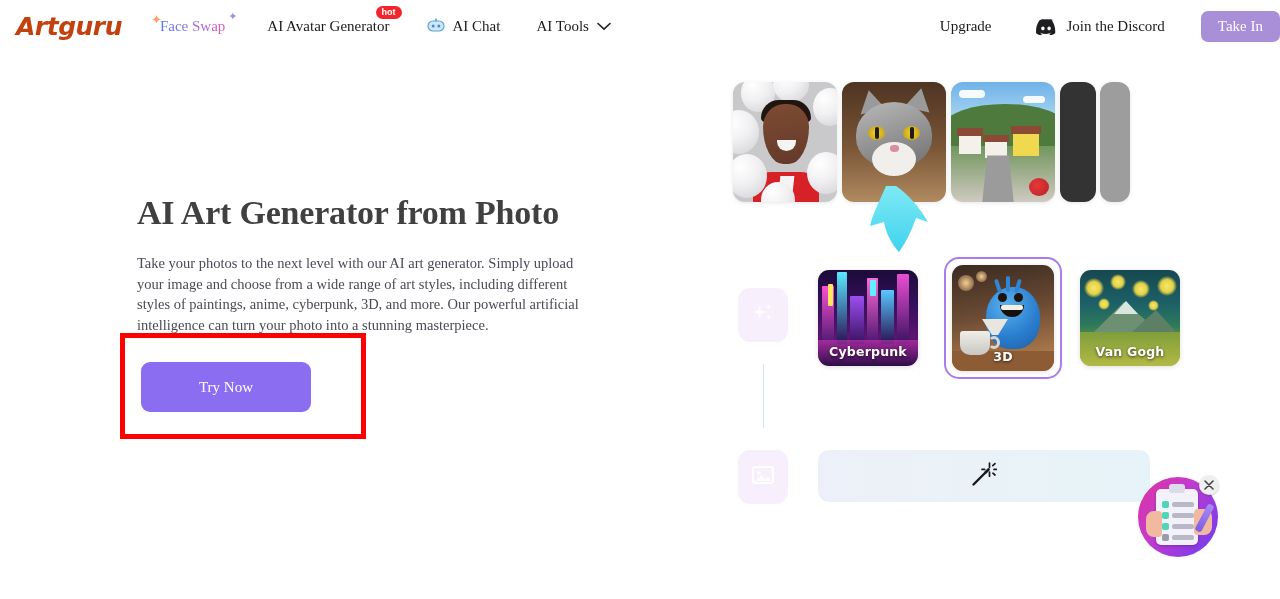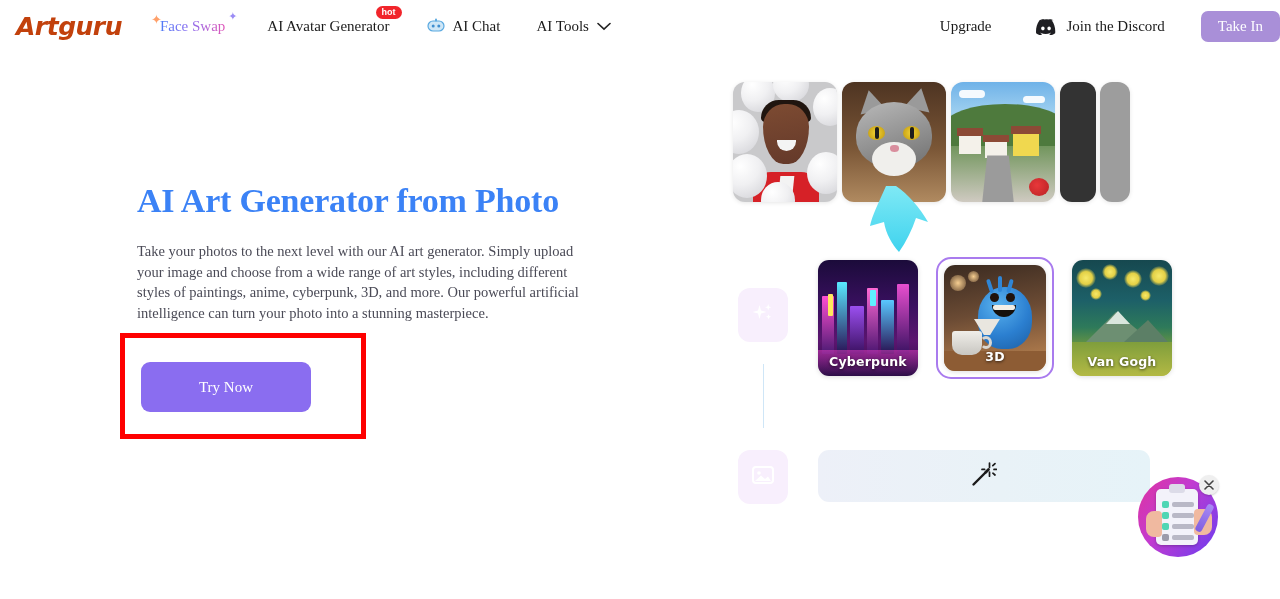--- a/index.html
+++ b/index.html
@@ -55,22 +55,23 @@
   .signin-btn {
     background: #a98fd8; color: #fdfdff; border: none; border-radius: 7px;
     font-family: "Liberation Serif", serif; font-size: 15px;
     padding: 7px 17px; cursor: pointer;
   }
 
   
   .hero { position: absolute; left: 137px; top: 182px; width: 470px; }
   .hero h1 {
     font-family: "Liberation Serif", serif;
-    font-size: 34px; font-weight: 700; color: #3b82f6; letter-spacing: -0.2px;
+    font-size: 34px; font-weight: 700; color: #404040; letter-spacing: -0.2px;
     white-space: nowrap;
+    margin-top: 12px;
   }
   .hero p {
     margin-top: 21px; width: 456px;
     font-size: 14.5px; line-height: 20.6px; color: #4a4a56;
   }
   .cta-wrap {
     position: absolute; left: 120px; top: 333px;
     width: 246px; height: 106px;
     border: 5px solid #fe0000; background: transparent;
   }
@@ -154,22 +155,22 @@
     position:absolute; width:50px; height:54px; border-radius:12px;
     background:#f8effd; display:flex; align-items:center; justify-content:center;
   }
   .rail-box.top { left:38px; top:288px; }
   .rail-box.bottom { left:38px; top:450px; }
   .rail-line { position:absolute; left:63px; top:364px; width:1px; height:64px; background:#cfe6f7; }
 
   
   .style-row { position:absolute; left:118px; top:257px; display:flex; align-items:center; }
   .style-card {
-    width:100px; height:116px; border-radius:11px; position:relative;
-    overflow:hidden; margin-right:18px; cursor:pointer;
+    width:100px; height:96px; border-radius:11px; position:relative;
+    overflow:hidden; margin-right:26px; cursor:pointer;
     box-shadow: 0 1px 5px rgba(0,0,0,0.13);
   }
   .style-card .cap {
     position:absolute; bottom:7px; left:0; width:100%; text-align:center;
     font-family:"DejaVu Sans", sans-serif; font-size:12.5px; font-weight:700; color:#fff;
     text-shadow: 0 1px 3px rgba(0,0,0,.65); letter-spacing:.2px;
   }
   .sel-wrap {
     width:118px; height:122px; border:2px solid #a97bee; border-radius:15px;
     padding:6px; margin-right:18px; background:#fff; box-sizing:border-box;

